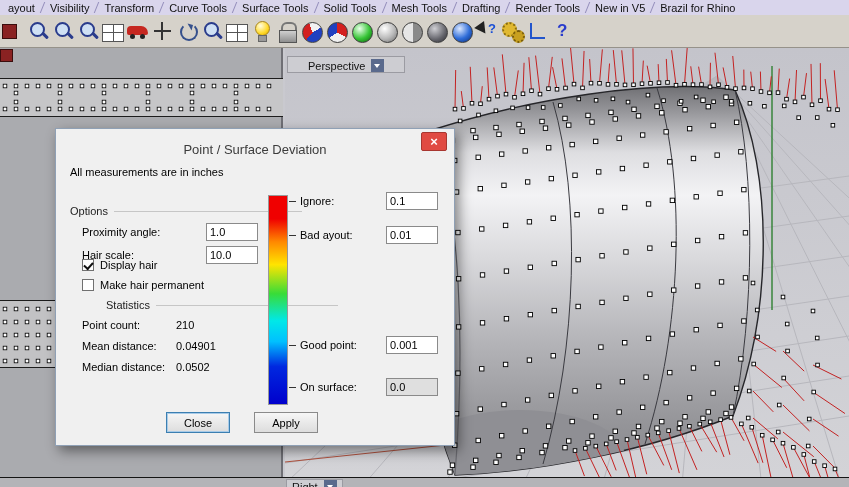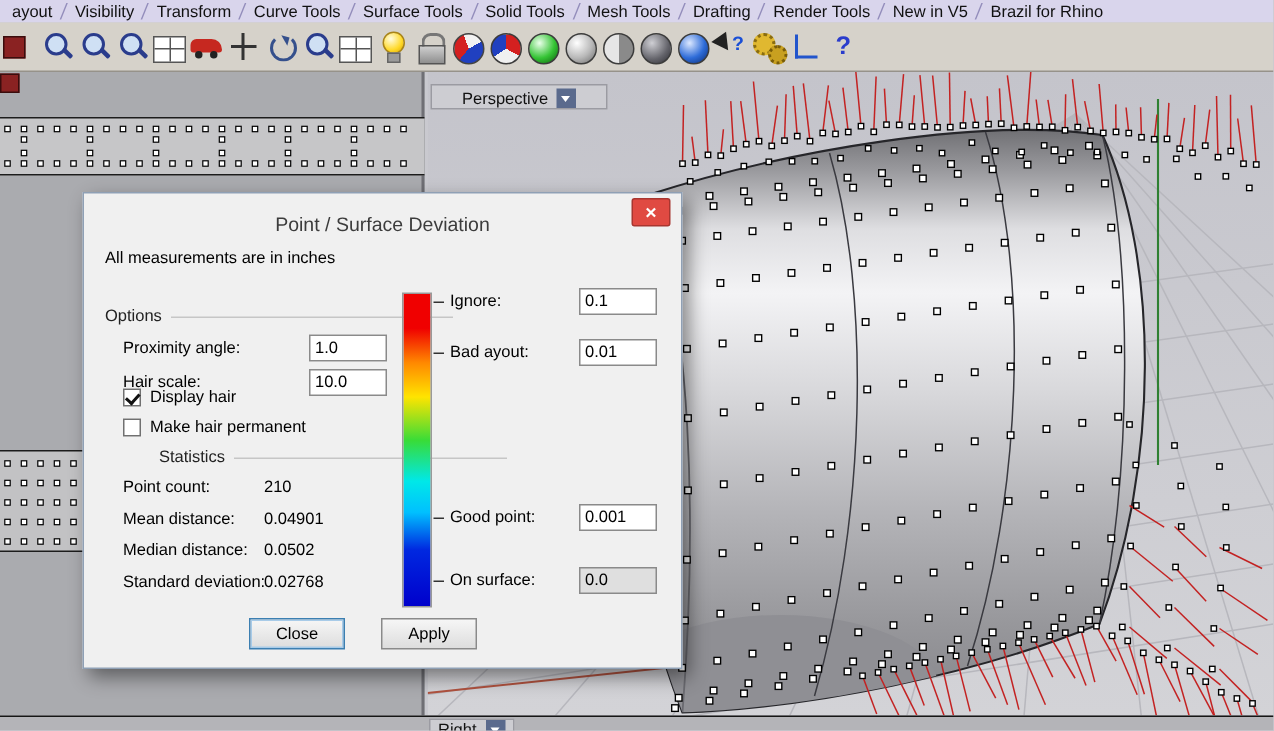--- a/index.html
+++ b/index.html
@@ -744,24 +744,20 @@
       <span class="statval">210</span>
     </div>
     <div class="statrow s1">
       <span>Mean distance:</span>
       <span class="statval">0.04901</span>
     </div>
     <div class="statrow s2">
       <span>Median distance:</span>
       <span class="statval">0.0502</span>
     </div>
-    <div class="statrow s3">
-      <span>Standard deviation:</span>
-      <span class="statval">0.02768</span>
-    </div>
 
     <div id="colorbar"></div>
 
     <div class="thr t0">
       <span class="thr-dash"></span>
       <span>Ignore:</span>
       <input class="thr-input" value="0.1" style="">
     </div>
     <div class="thr t1">
       <span class="thr-dash"></span>

